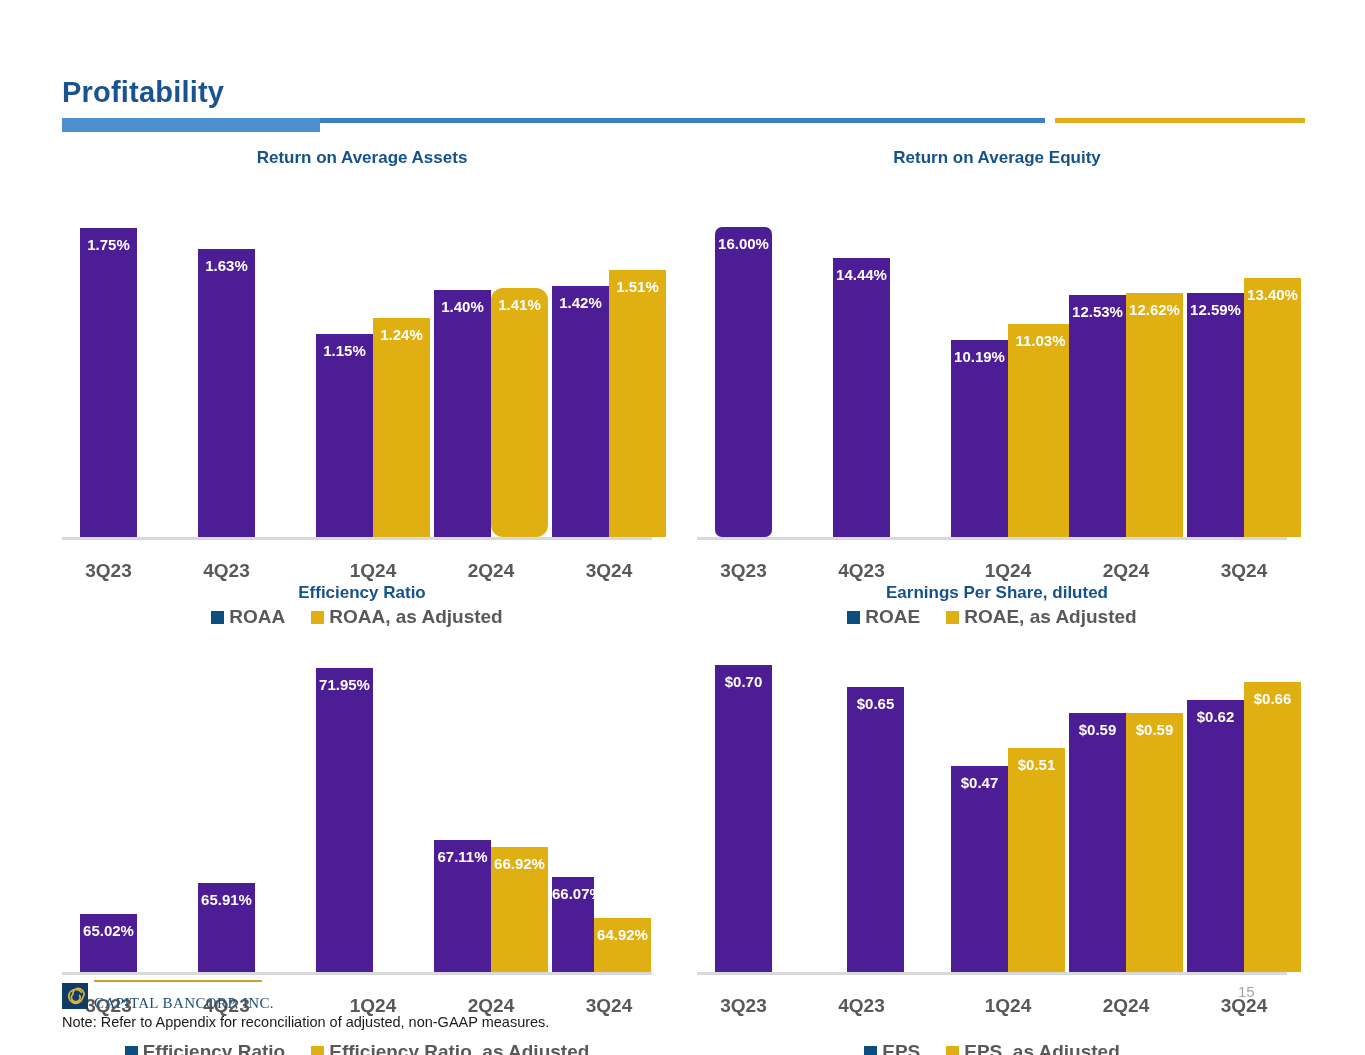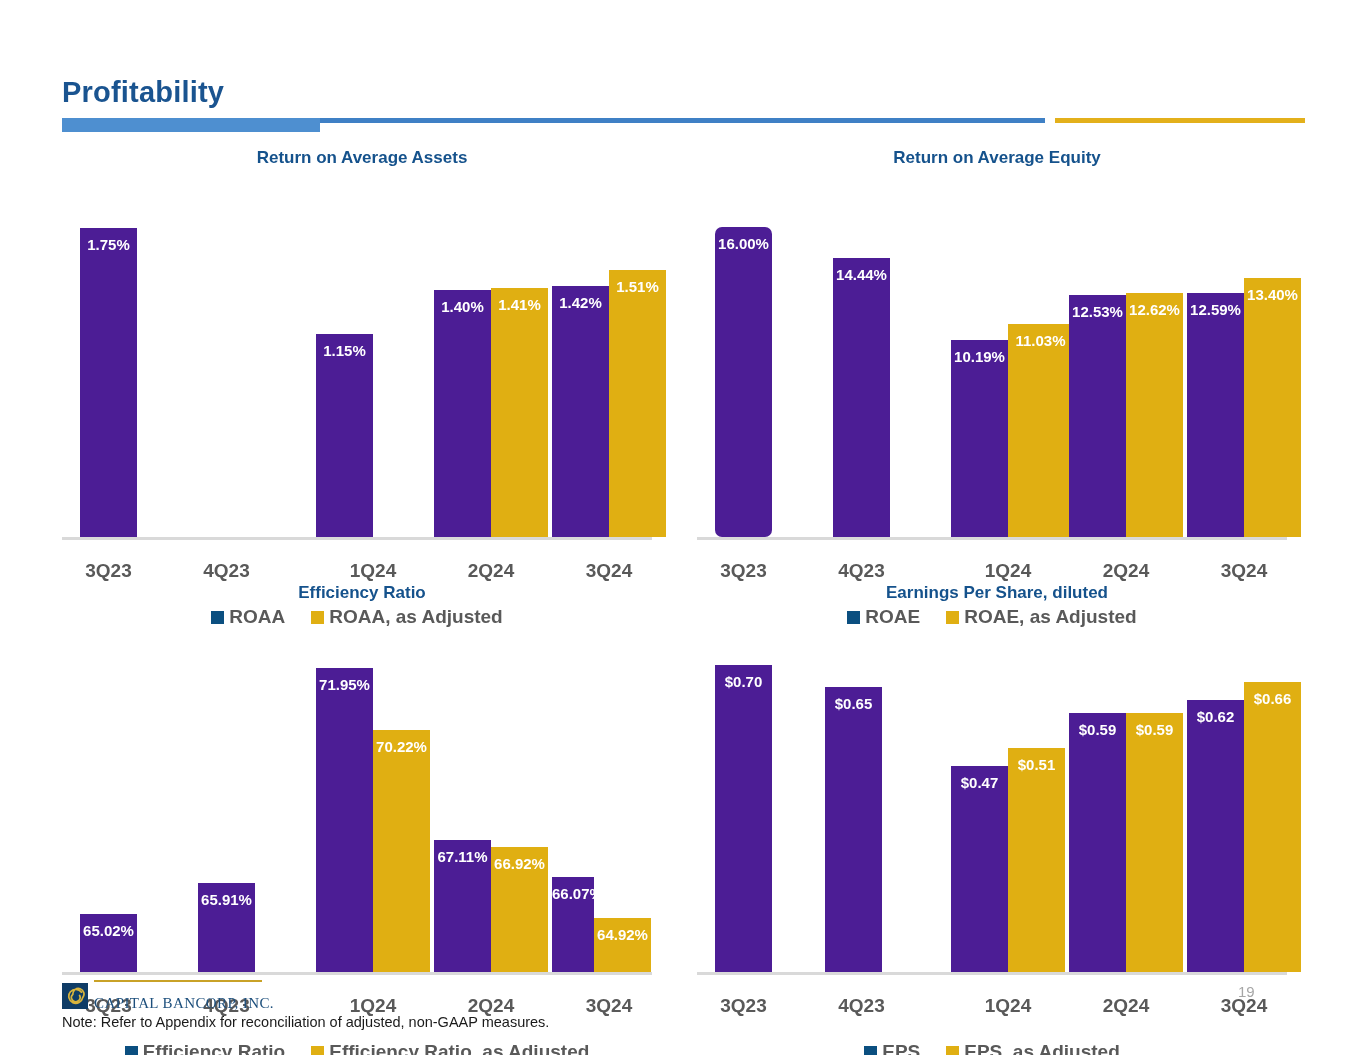--- a/index.html
+++ b/index.html
@@ -206,30 +206,38 @@
 <div id="charts-root">
     <div class="panel" style="left: 62px; top: 148px; width: 600px; height: 492px;">
       <div class="panel-title">Return on Average Assets</div>
       <div class="plot" style="top: 62px; width: 590px; height: 330px;">
         <div class="axis-line" style="bottom: 0px;"></div>
         <div class="group" style="left: 18px;">
           <div class="bar blue" style="width: 57px; height: 309.324px;">
             <div class="bar-label" style="top: 9px; font-size: 15px;">1.75%</div>
           </div>
         </div>
+        <div class="group" style="left: 136px;">
+          <div class="bar blue" style="width: 57px; height: 288.114px;">
+            <div class="bar-label" style="top: 9px; font-size: 15px;">1.63%</div>
+          </div>
+        </div>
         <div class="group" style="left: 254px;">
           <div class="bar blue" style="width: 57px; height: 203.27px;">
             <div class="bar-label" style="top: 9px; font-size: 15px;">1.15%</div>
           </div>
+          <div class="bar gold" style="width: 57px; height: 219.178px;">
+            <div class="bar-label" style="top: 9px; font-size: 15px;">1.24%</div>
+          </div>
         </div>
         <div class="group" style="left: 372px;">
           <div class="bar blue" style="width: 57px; height: 247.459px;">
             <div class="bar-label" style="top: 9px; font-size: 15px;">1.40%</div>
           </div>
-          <div class="bar gold" style="width: 57px; height: 249.227px;">
+          <div class="bar gold" style="width: 57px; height: 249.227px; border-radius: 12px;">
             <div class="bar-label" style="top: 9px; font-size: 15px;">1.41%</div>
           </div>
         </div>
         <div class="group" style="left: 490px;">
           <div class="bar blue" style="width: 57px; height: 250.995px;">
             <div class="bar-label" style="top: 9px; font-size: 15px;">1.42%</div>
           </div>
           <div class="bar gold" style="width: 57px; height: 266.903px;">
             <div class="bar-label" style="top: 9px; font-size: 15px;">1.51%</div>
           </div>
@@ -317,23 +325,20 @@
         </div>
         <div class="group" style="left: 136px;">
           <div class="bar blue" style="width: 57px; height: 89.2141px;">
             <div class="bar-label" style="top: 9px;">65.91%</div>
           </div>
         </div>
         <div class="group" style="left: 254px;">
           <div class="bar blue" style="width: 57px; height: 303.897px;">
             <div class="bar-label" style="top: 9px;">71.95%</div>
           </div>
-          <div class="bar gold" style="width: 57px; height: 242.407px;">
-            <div class="bar-label" style="top: 9px;">70.22%</div>
-          </div>
         </div>
         <div class="group" style="left: 372px;">
           <div class="bar blue" style="width: 57px; height: 131.866px;">
             <div class="bar-label" style="top: 9px;">67.11%</div>
           </div>
           <div class="bar gold" style="width: 57px; height: 125.113px;">
             <div class="bar-label" style="top: 9px;">66.92%</div>
           </div>
         </div>
         <div class="group" style="left: 490px;">
@@ -363,21 +368,21 @@
     </div>
     <div class="panel" style="left: 697px; top: 583px; width: 600px; height: 492px;">
       <div class="panel-title">Earnings Per Share, diluted</div>
       <div class="plot" style="top: 62px; width: 590px; height: 330px;">
         <div class="axis-line" style="bottom: 0px;"></div>
         <div class="group" style="left: 18px;">
           <div class="bar blue" style="width: 57px; height: 307.248px;">
             <div class="bar-label" style="top: 9px; font-size: 15px;">$0.70</div>
           </div>
         </div>
-        <div class="group" style="left: 128px;">
+        <div class="group" style="left: 150px;">
           <div class="bar blue" style="width: 57px; height: 285.302px;">
             <div class="bar-label" style="top: 9px; font-size: 15px;">$0.65</div>
           </div>
         </div>
         <div class="group" style="left: 254px;">
           <div class="bar blue" style="width: 57px; height: 206.295px;">
             <div class="bar-label" style="top: 9px; font-size: 15px;">$0.47</div>
           </div>
           <div class="bar gold" style="width: 57px; height: 223.852px;">
             <div class="bar-label" style="top: 9px; font-size: 15px;">$0.51</div>
@@ -423,13 +428,13 @@
     <svg width="20" height="20" viewBox="0 0 20 20">
       <path d="M16.5 6.2a7 7 0 1 0 1.2 5.4 5.6 5.6 0 1 0-9.9-3.3 4.3 4.3 0 1 0 6.8 1.2" fill="none" stroke="#d9b43c" stroke-width="1.7" stroke-linecap="round"></path>
     </svg>
   </div>
   <div class="logo-textblock">
     <div class="logo-rule"></div>
     <div class="logo-text">CAPITAL BANCORP, INC.</div>
   </div>
 </div>
 <div class="note">Note: Refer to Appendix for reconciliation of adjusted, non-GAAP measures.</div>
-<div class="page-num">19</div>
+<div class="page-num">15</div>
 
 </body></html>

